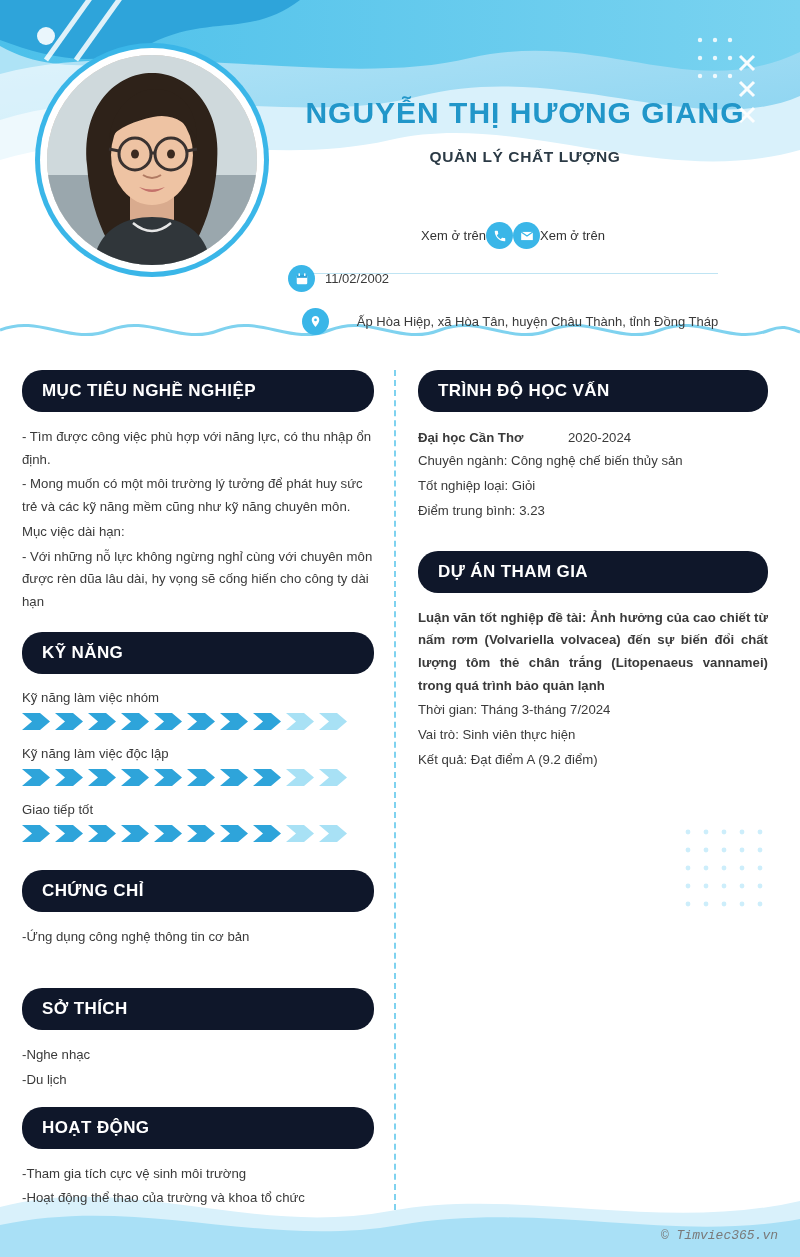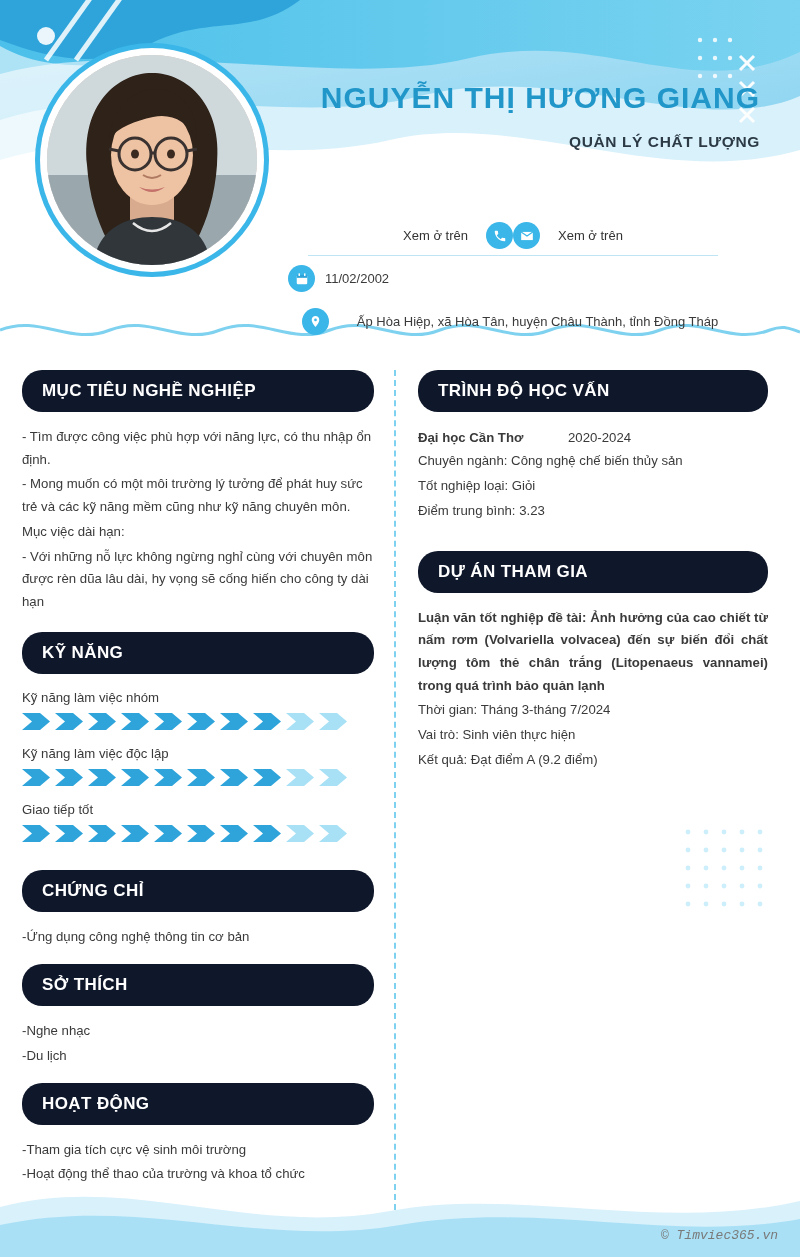--- a/index.html
+++ b/index.html
@@ -55,23 +55,23 @@
     border-radius: 50%;
     overflow: hidden;
     position: relative;
     background: #d8c4b6;
   }
   .photo svg { display: block; }
 
   .name-block {
     position: absolute;
     left: 290px;
-    top: 78px;
+    top: 93px;
     width: 470px;
-    text-align: right;
+    text-align: center;
     z-index: 6;
   }
   .cv-name {
     font-size: 30px;
     font-weight: bold;
     letter-spacing: 1px;
     color: #2196c9;
     line-height: 1.35;
     text-transform: uppercase;
   }
@@ -97,24 +97,24 @@
   }
   .contact-cell {
     display: flex;
     align-items: center;
     gap: 10px;
     font-size: 13px;
     color: #333;
   }
   .contact-line {
     border-bottom: 1px solid #bfe4f3;
-    padding-bottom: 6px;
+    padding-bottom: 24px;
     display: flex;
     align-items: center;
-    gap: 18px;
+    gap: 0;
   }
   .c-left { width: 205px; justify-content: flex-end; }
   .c-right { width: 205px; justify-content: flex-start; }
 
   .ic-circle {
     width: 27px; height: 27px;
     border-radius: 50%;
     background: #3ab6e8;
     display: flex; align-items: center; justify-content: center;
     color: #fff;
@@ -556,21 +556,21 @@
                 <svg width="28" height="17" viewBox="0 0 28 17">
                   <path d="M0,0 L18,0 L28,8.5 L18,17 L0,17 L10,8.5 Z" fill="#a8e1f5"></path>
                 </svg>
               </span>
           </div>
         </div>
 
         <div class="section-title" style="margin-top:28px">CHỨNG CHỈ</div>
         <p class="para">-Ứng dụng công nghệ thông tin cơ bản</p>
 
-        <div class="section-title" style="margin-top:16px">SỞ THÍCH</div>
+        <div class="section-title" style="margin-top:40px">SỞ THÍCH</div>
         <p class="para">-Nghe nhạc</p>
         <p class="para">-Du lịch</p>
 
         <div class="section-title" style="margin-top:15px">HOẠT ĐỘNG</div>
         <p class="para">-Tham gia tích cực vệ sinh môi trường</p>
         <p class="para">-Hoạt động thể thao của trường và khoa tổ chức</p>
       </div>
 
       <div class="col-divider"></div>
 

